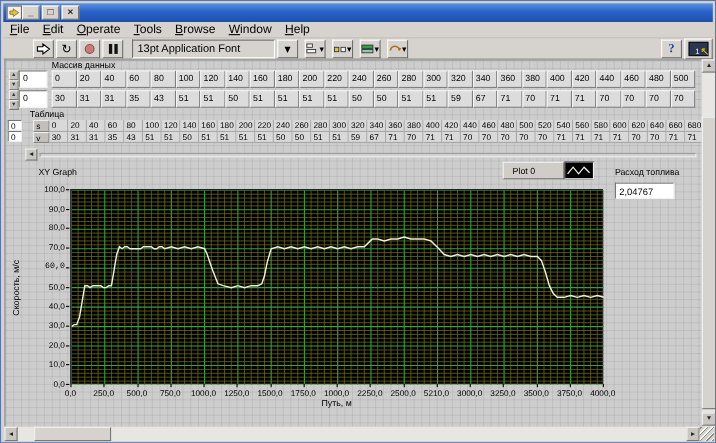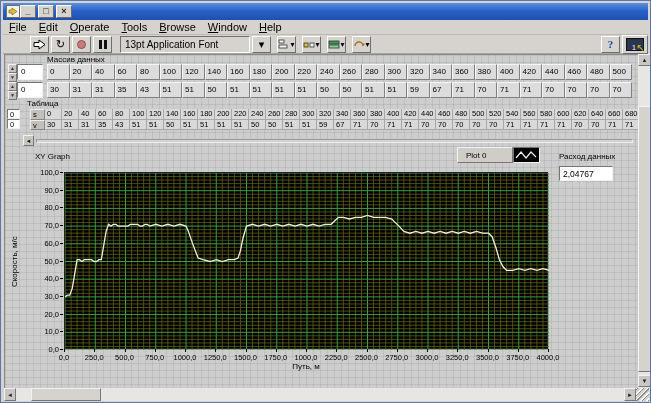--- a/index.html
+++ b/index.html
@@ -362,21 +362,21 @@
 
     <span class="legend">
       <span class="legend-text">Plot 0</span>
       <span class="legend-sample">
         <svg width="25" height="14" viewBox="0 0 25 14">
             <polyline points="2,10 7,4 12,10 17,4 22,9" fill="none" stroke="#efefdd" stroke-width="1.2"></polyline>
           </svg>
       </span>
     </span>
 
-    <span class="pl" style="left:554px; top:97px;">Расход данных</span>
+    <span class="pl" style="left:554px; top:97px;">Расход топлива</span>
     <span class="fuelbox">2,04767</span>
 
     <span class="yaxis-title pl">Скорость, м/с</span>
     <div class="plotbox">
       <svg id="plot-svg" viewBox="0 0 484 177" width="484" height="177">
           <line x1="6.050000000000001" y1="0" x2="6.050000000000001" y2="177" stroke="#6b6b1a" stroke-width="0.7"></line>
           <line x1="12.100000000000001" y1="0" x2="12.100000000000001" y2="177" stroke="#6b6b1a" stroke-width="0.7"></line>
           <line x1="18.15" y1="0" x2="18.15" y2="177" stroke="#6b6b1a" stroke-width="0.7"></line>
           <line x1="24.200000000000003" y1="0" x2="24.200000000000003" y2="177" stroke="#6b6b1a" stroke-width="0.7"></line>
           <line x1="36.3" y1="0" x2="36.3" y2="177" stroke="#6b6b1a" stroke-width="0.7"></line>
@@ -512,21 +512,21 @@
     </div>
     <div id="y-labels">
         <span class="ytick-label" style="left: 16px; top: 117px;">100,0</span>
         <span class="tickmark" style="left: 55px; top: 117px; width: 3px; height: 1px;"></span>
         <span class="ytick-label" style="left: 16px; top: 134.7px;">90,0</span>
         <span class="tickmark" style="left: 55px; top: 134.7px; width: 3px; height: 1px;"></span>
         <span class="ytick-label" style="left: 16px; top: 152.4px;">80,0</span>
         <span class="tickmark" style="left: 55px; top: 152.4px; width: 3px; height: 1px;"></span>
         <span class="ytick-label" style="left: 16px; top: 170.1px;">70,0</span>
         <span class="tickmark" style="left: 55px; top: 170.1px; width: 3px; height: 1px;"></span>
-        <span class="ytick-label" style="left: 16px; top: 187.8px;">60,0</span>
+        <span class="ytick-label" style="left: 16px; top: 187.8px; font-family: Liberation Mono, monospace;">60,0</span>
         <span class="tickmark" style="left: 55px; top: 187.8px; width: 3px; height: 1px;"></span>
         <span class="ytick-label" style="left: 16px; top: 205.5px;">50,0</span>
         <span class="tickmark" style="left: 55px; top: 205.5px; width: 3px; height: 1px;"></span>
         <span class="ytick-label" style="left: 16px; top: 223.2px;">40,0</span>
         <span class="tickmark" style="left: 55px; top: 223.2px; width: 3px; height: 1px;"></span>
         <span class="ytick-label" style="left: 16px; top: 240.9px;">30,0</span>
         <span class="tickmark" style="left: 55px; top: 240.9px; width: 3px; height: 1px;"></span>
         <span class="ytick-label" style="left: 16px; top: 258.6px;">20,0</span>
         <span class="tickmark" style="left: 55px; top: 258.6px; width: 3px; height: 1px;"></span>
         <span class="ytick-label" style="left: 16px; top: 276.3px;">10,0</span>
@@ -550,21 +550,21 @@
         <span class="xtick-label" style="left: 240.5px; top: 298px;">1500,0</span>
         <span class="tickmark" style="left: 240.5px; top: 294px; width: 1px; height: 3px;"></span>
         <span class="xtick-label" style="left: 270.75px; top: 298px;">1750,0</span>
         <span class="tickmark" style="left: 270.75px; top: 294px; width: 1px; height: 3px;"></span>
         <span class="xtick-label" style="left: 301px; top: 298px;">1000,0</span>
         <span class="tickmark" style="left: 301px; top: 294px; width: 1px; height: 3px;"></span>
         <span class="xtick-label" style="left: 331.25px; top: 298px;">2250,0</span>
         <span class="tickmark" style="left: 331.25px; top: 294px; width: 1px; height: 3px;"></span>
         <span class="xtick-label" style="left: 361.5px; top: 298px;">2500,0</span>
         <span class="tickmark" style="left: 361.5px; top: 294px; width: 1px; height: 3px;"></span>
-        <span class="xtick-label" style="left: 391.75px; top: 298px;">2750,0</span>
+        <span class="xtick-label" style="left: 391.75px; top: 298px;">5210,0</span>
         <span class="tickmark" style="left: 391.75px; top: 294px; width: 1px; height: 3px;"></span>
         <span class="xtick-label" style="left: 422px; top: 298px;">3000,0</span>
         <span class="tickmark" style="left: 422px; top: 294px; width: 1px; height: 3px;"></span>
         <span class="xtick-label" style="left: 452.25px; top: 298px;">3250,0</span>
         <span class="tickmark" style="left: 452.25px; top: 294px; width: 1px; height: 3px;"></span>
         <span class="xtick-label" style="left: 482.5px; top: 298px;">3500,0</span>
         <span class="tickmark" style="left: 482.5px; top: 294px; width: 1px; height: 3px;"></span>
         <span class="xtick-label" style="left: 512.75px; top: 298px;">3750,0</span>
         <span class="tickmark" style="left: 512.75px; top: 294px; width: 1px; height: 3px;"></span>
         <span class="xtick-label" style="left: 543px; top: 298px;">4000,0</span>

